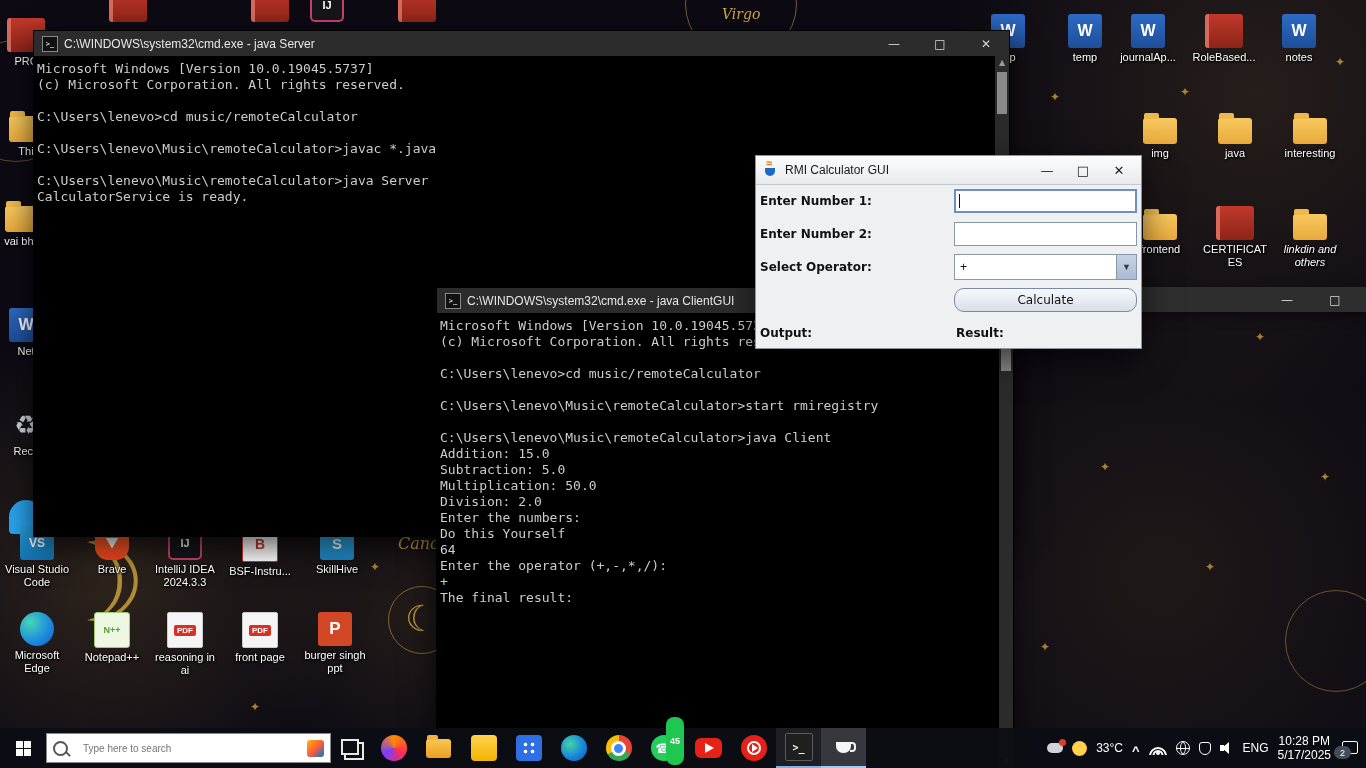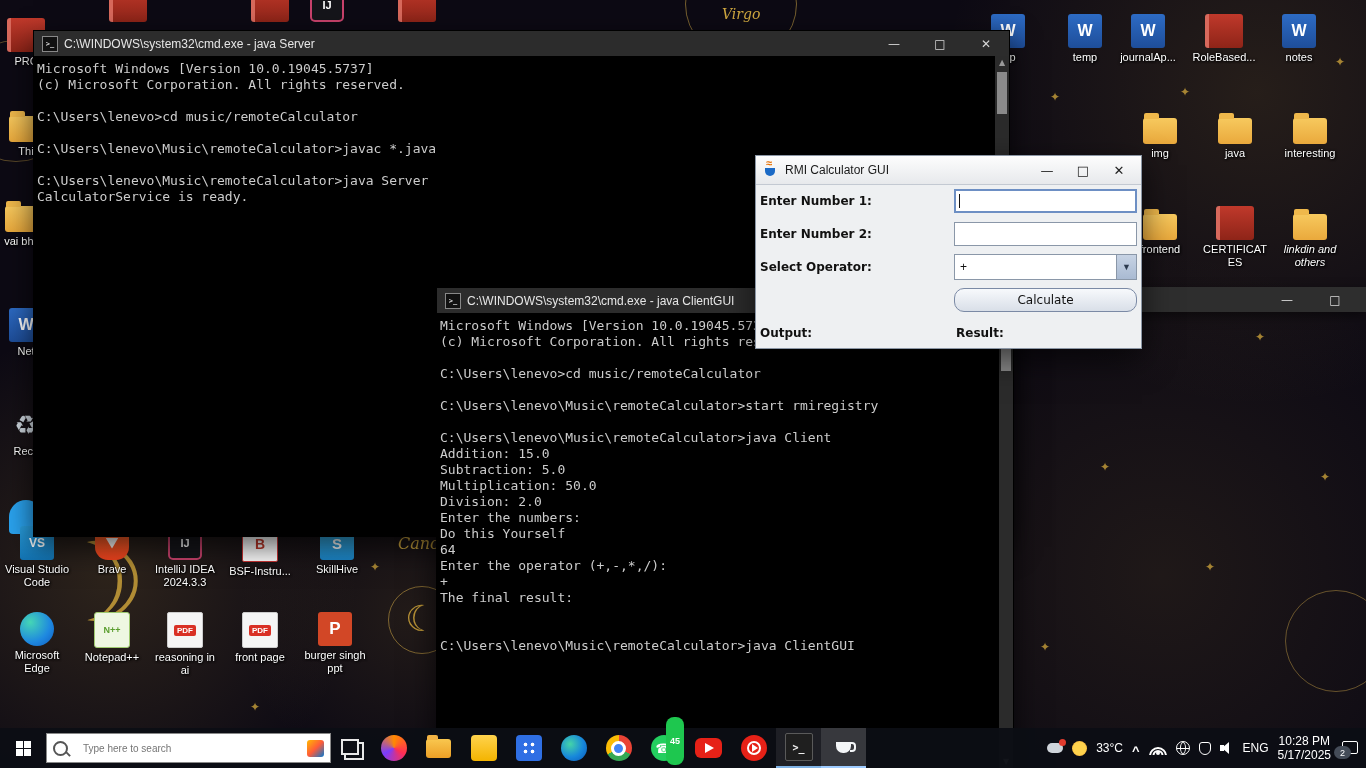--- a/index.html
+++ b/index.html
@@ -407,21 +407,20 @@
       <div class="tline">Multiplication: 50.0</div>
       <div class="tline">Division: 2.0</div>
       <div class="tline">Enter the numbers:</div>
       <div class="tline">Do this Yourself</div>
       <div class="tline">64</div>
       <div class="tline">Enter the operator (+,-,*,/):</div>
       <div class="tline">+</div>
       <div class="tline">The final result:</div>
       <div class="tline"></div>
       <div class="tline"></div>
-      <div class="tline">C:\Users\lenevo\Music\remoteCalculator&gt;java ClientGUI</div>
     </div>
   <div class="tscroll">
     <div class="arr">▲</div>
     <div class="thumb"></div>
     <div class="arr down">▼</div>
   </div>
 </div>
 
 <div id="calc">
   <div class="calc-title">

